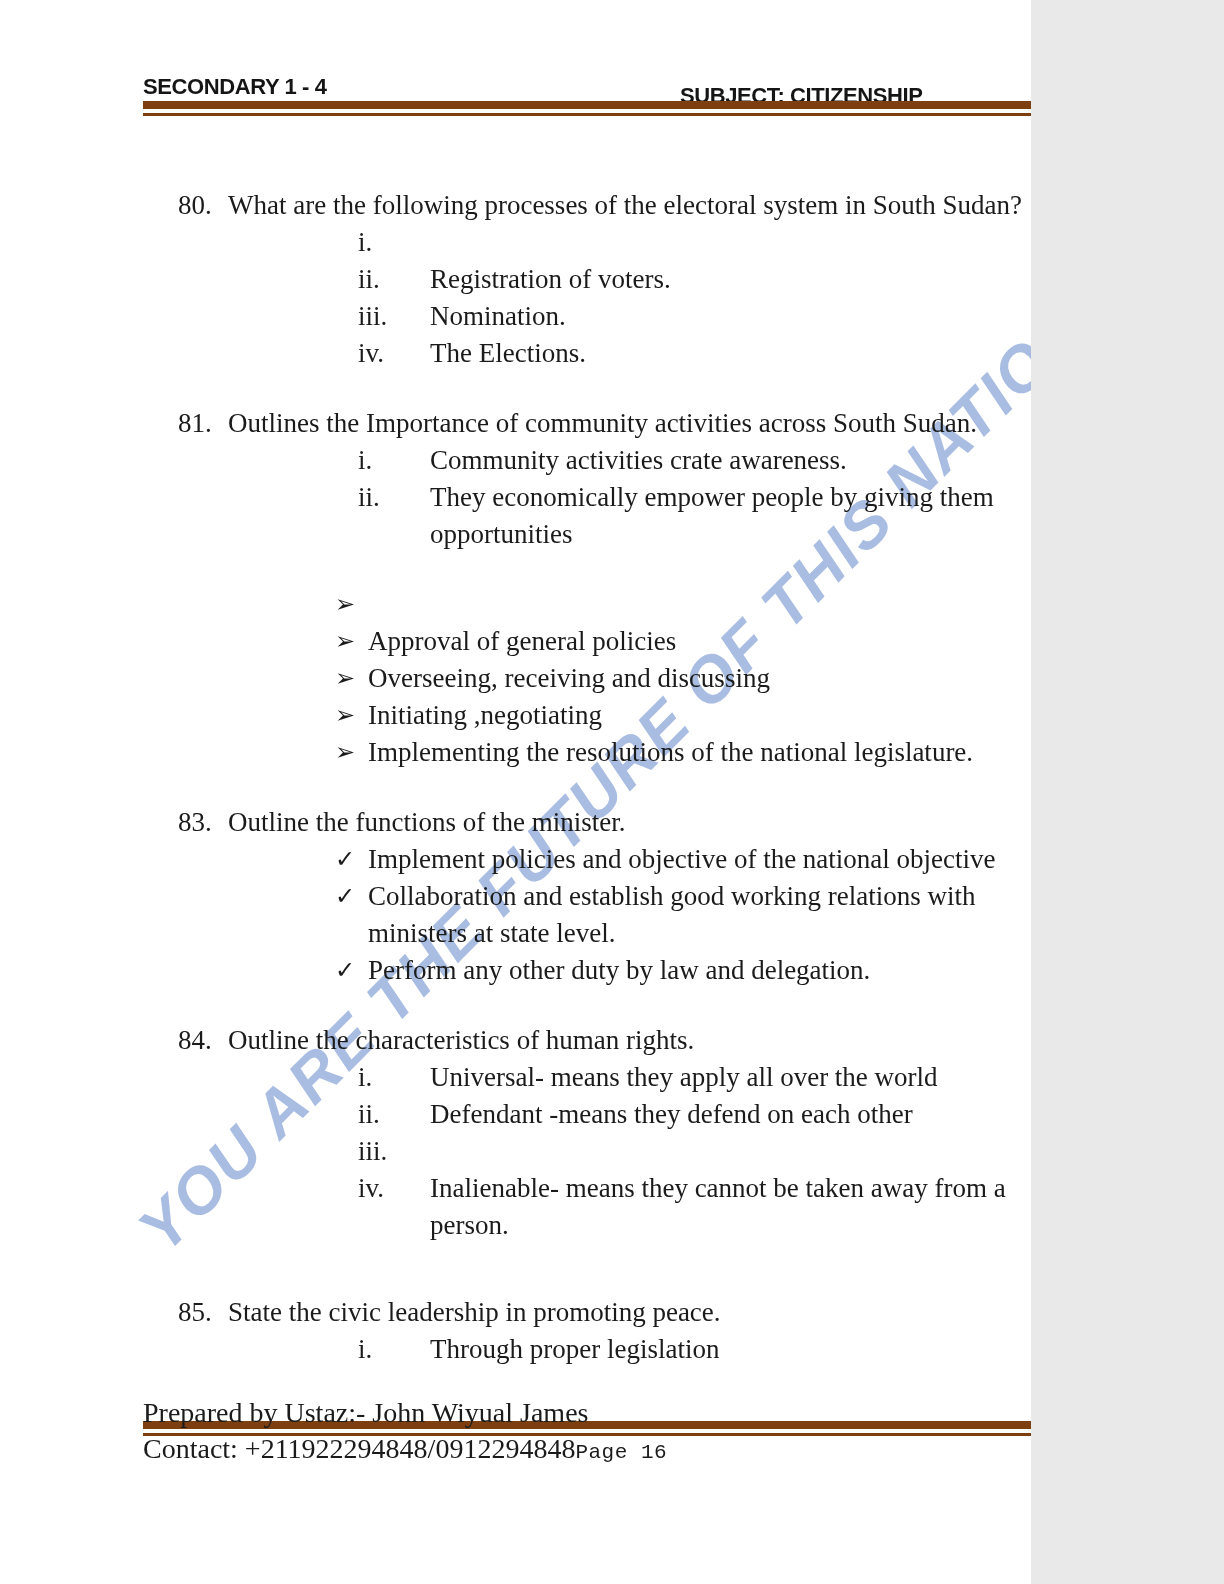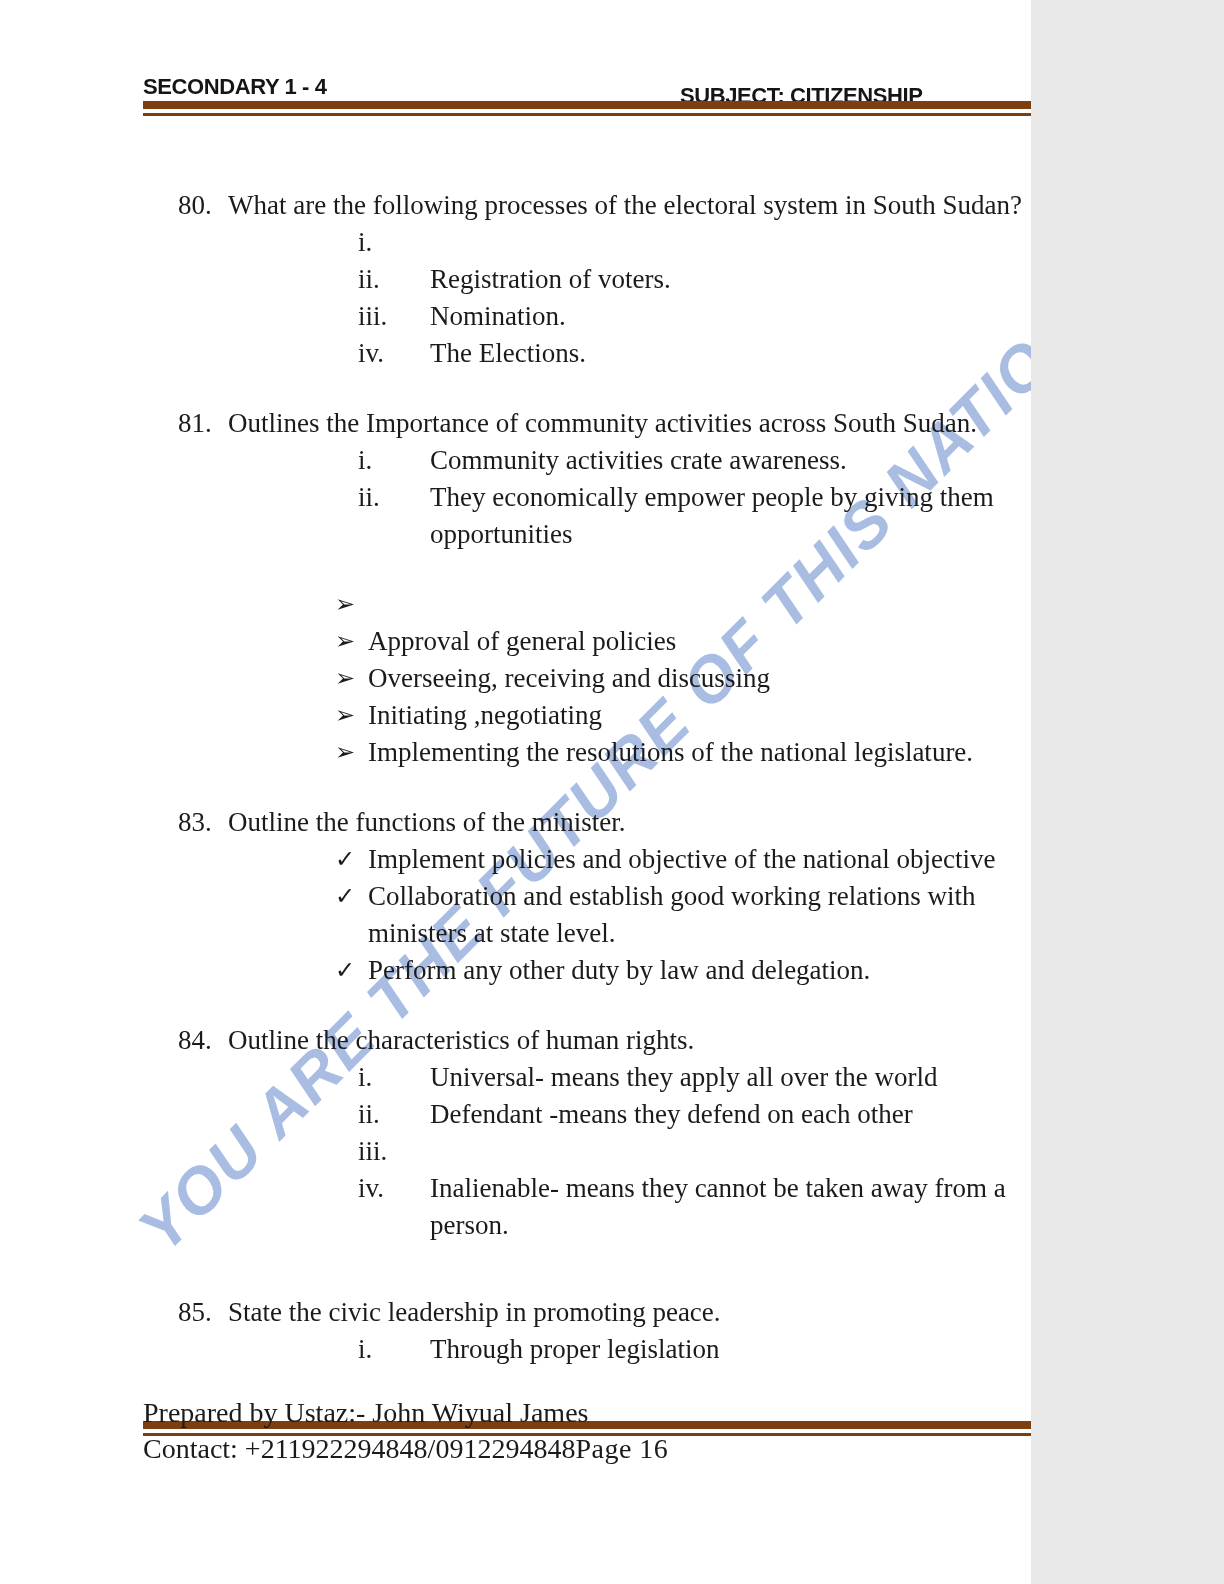--- a/index.html
+++ b/index.html
@@ -54,22 +54,22 @@
   .items-arrow .marker, .items-check .marker{width:33px;flex:0 0 auto;}
   .items-arrow .marker{font-size:24px;}
   .items-check .marker{font-family:"DejaVu Sans", sans-serif;font-size:24px;}
   .item .itext{flex:1;max-width:660px;}
   
   .footer{
     position:absolute;left:143px;top:1363px;width:1000px;
     font-size:28px;line-height:36px;z-index:1;margin-top:32px;
   }
   .footer .page-num{
-    font-family:Liberation Serif, serif;
-    font-size:28px;letter-spacing:0.5px;
+    font-family:Liberation Mono, monospace;
+    font-size:21px;letter-spacing:0.5px;
   }
 </style>
 </head>
 <body>
 
 <div class="page" style="--rule: #7d3f10; color: rgb(27, 27, 27);">
 
   <div class="header">
     <span class="hleft">SECONDARY 1 - 4</span>
     <span class="hright">SUBJECT: CITIZENSHIP</span>

